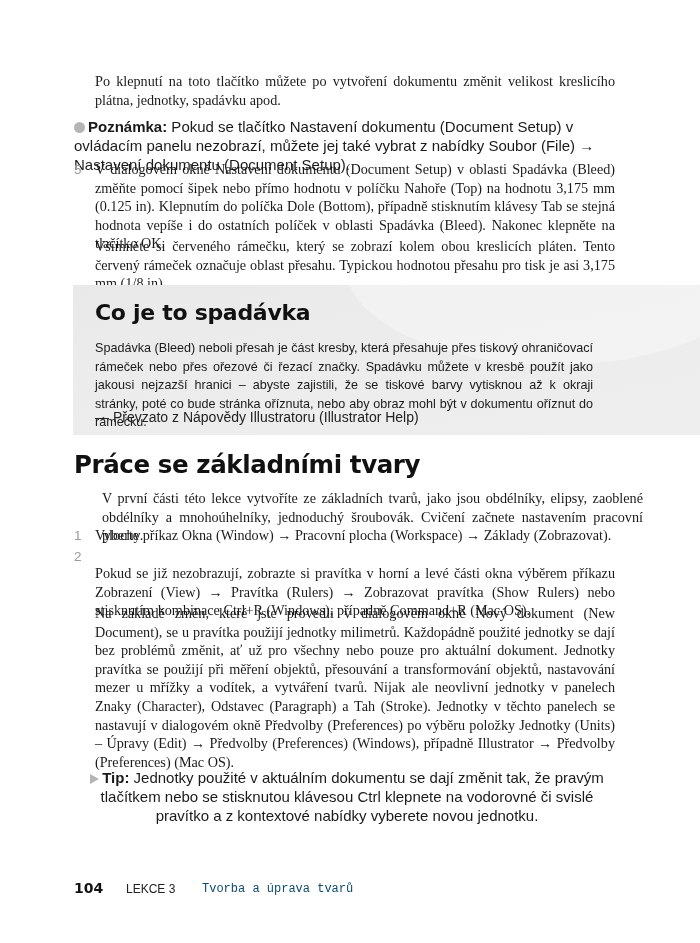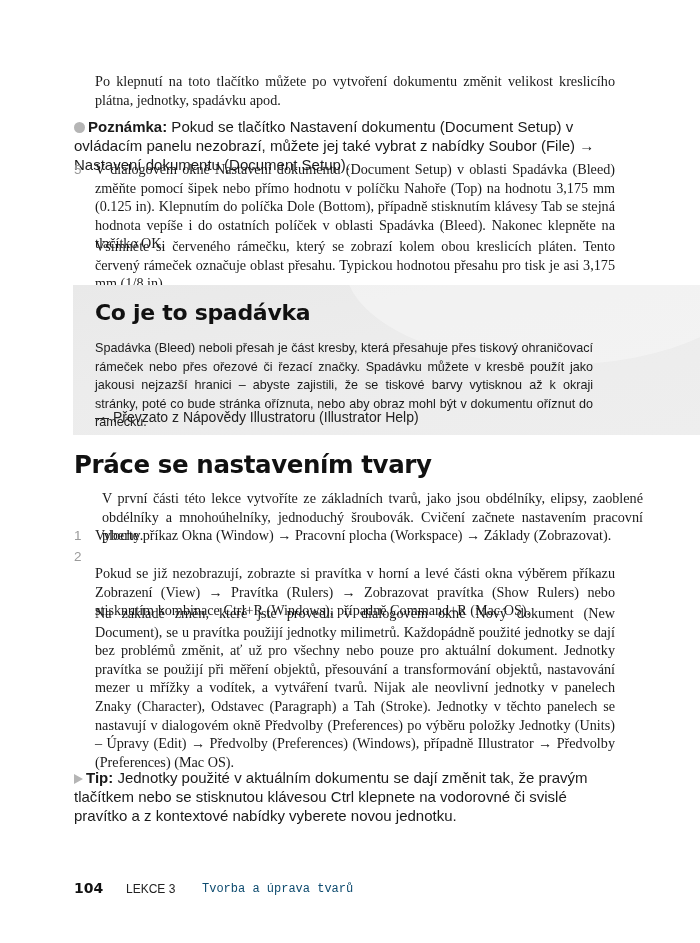--- a/index.html
+++ b/index.html
@@ -36,30 +36,30 @@
 <p class="abs serif para-indent" style="top:160px;">V dialogovém okně Nastavení dokumentu (Document Setup) v oblasti Spadávka (Bleed) změňte pomocí šipek nebo přímo hodnotu v políčku Nahoře (Top) na hodnotu 3,175 mm (0.125 in). Klepnutím do políčka Dole (Bottom), případně stisknutím klávesy Tab se stejná hodnota vepíše i do ostatních políček v oblasti Spadávka (Bleed). Nakonec klepněte na tlačítko OK.</p>
 <p class="abs serif para-indent" style="top:237px;">Všimněte si červeného rámečku, který se zobrazí kolem obou kreslicích pláten. Tento červený rámeček označuje oblast přesahu. Typickou hodnotou přesahu pro tisk je asi 3,175 mm (1/8 in).</p>
 
 <div class="abs sidebar-box">
   <div class="swoosh"></div>
   <div class="sidebar-title">Co je to spadávka</div>
   <div class="sidebar-body">Spadávka (Bleed) neboli přesah je část kresby, která přesahuje přes tiskový ohraničovací rámeček nebo přes ořezové či řezací značky. Spadávku můžete v kresbě použít jako jakousi nejzazší hranici – abyste zajistili, že se tiskové barvy vytisknou až k okraji stránky, poté co bude stránka oříznuta, nebo aby obraz mohl být v dokumentu oříznut do rámečku.</div>
   <div class="sidebar-attrib">— Převzato z Nápovědy Illustratoru (Illustrator Help)</div>
 </div>
 
-<h2 class="abs section-heading">Práce se nastavením tvary</h2>
+<h2 class="abs section-heading">Práce se základními tvary</h2>
 
 <p class="abs serif" style="left:74px; width:541px; top:489px;margin-left:28px;">V první části této lekce vytvoříte ze základních tvarů, jako jsou obdélníky, elipsy, zaoblené obdélníky a mnohoúhelníky, jednoduchý šroubovák. Cvičení začnete nastavením pracovní plochy.</p>
 
 <span class="abs step-num" style="top:528px;">1</span>
 <p class="abs serif para-indent" style="top:526px;">Vyberte příkaz Okna (Window) → Pracovní plocha (Workspace) → Základy (Zobrazovat).</p>
 
 <span class="abs step-num" style="top:549px;">2</span>
 <p class="abs serif para-indent" style="top:564px;">Pokud se již nezobrazují, zobrazte si pravítka v horní a levé části okna výběrem příkazu Zobrazení (View) → Pravítka (Rulers) → Zobrazovat pravítka (Show Rulers) nebo stisknutím kombinace Ctrl+R (Windows), případně Command+R (Mac OS).</p>
 <p class="abs serif para-indent" style="top:604px;">Na základě změn, které jste provedli v dialogovém okně Nový dokument (New Document), se u pravítka použijí jednotky milimetrů. Každopádně použité jednotky se dají bez problémů změnit, ať už pro všechny nebo pouze pro aktuální dokument. Jednotky pravítka se použijí při měření objektů, přesouvání a transformování objektů, nastavování mezer u mřížky a vodítek, a vytváření tvarů. Nijak ale neovlivní jednotky v panelech Znaky (Character), Odstavec (Paragraph) a Tah (Stroke). Jednotky v těchto panelech se nastavují v dialogovém okně Předvolby (Preferences) po výběru položky Jednotky (Units) – Úpravy (Edit) → Předvolby (Preferences) (Windows), případně Illustrator → Předvolby (Preferences) (Mac OS).</p>
 
-<div class="abs note" style="top:768px;">
+<div class="abs note" style="top:768px;text-align:center;">
   <span class="tip-arrow"></span><b>Tip:</b><span> Jednotky použité v aktuálním dokumentu se dají změnit tak, že pravým tlačítkem nebo se stisknutou klávesou Ctrl klepnete na vodorovné či svislé pravítko a z kontextové nabídky vyberete novou jednotku.</span>
 </div>
 
 <span class="abs footer-num">104</span>
 <span class="abs footer-lesson">LEKCE 3</span>
 <span class="abs footer-chapter">Tvorba a úprava tvarů</span>
 
 </body></html>

